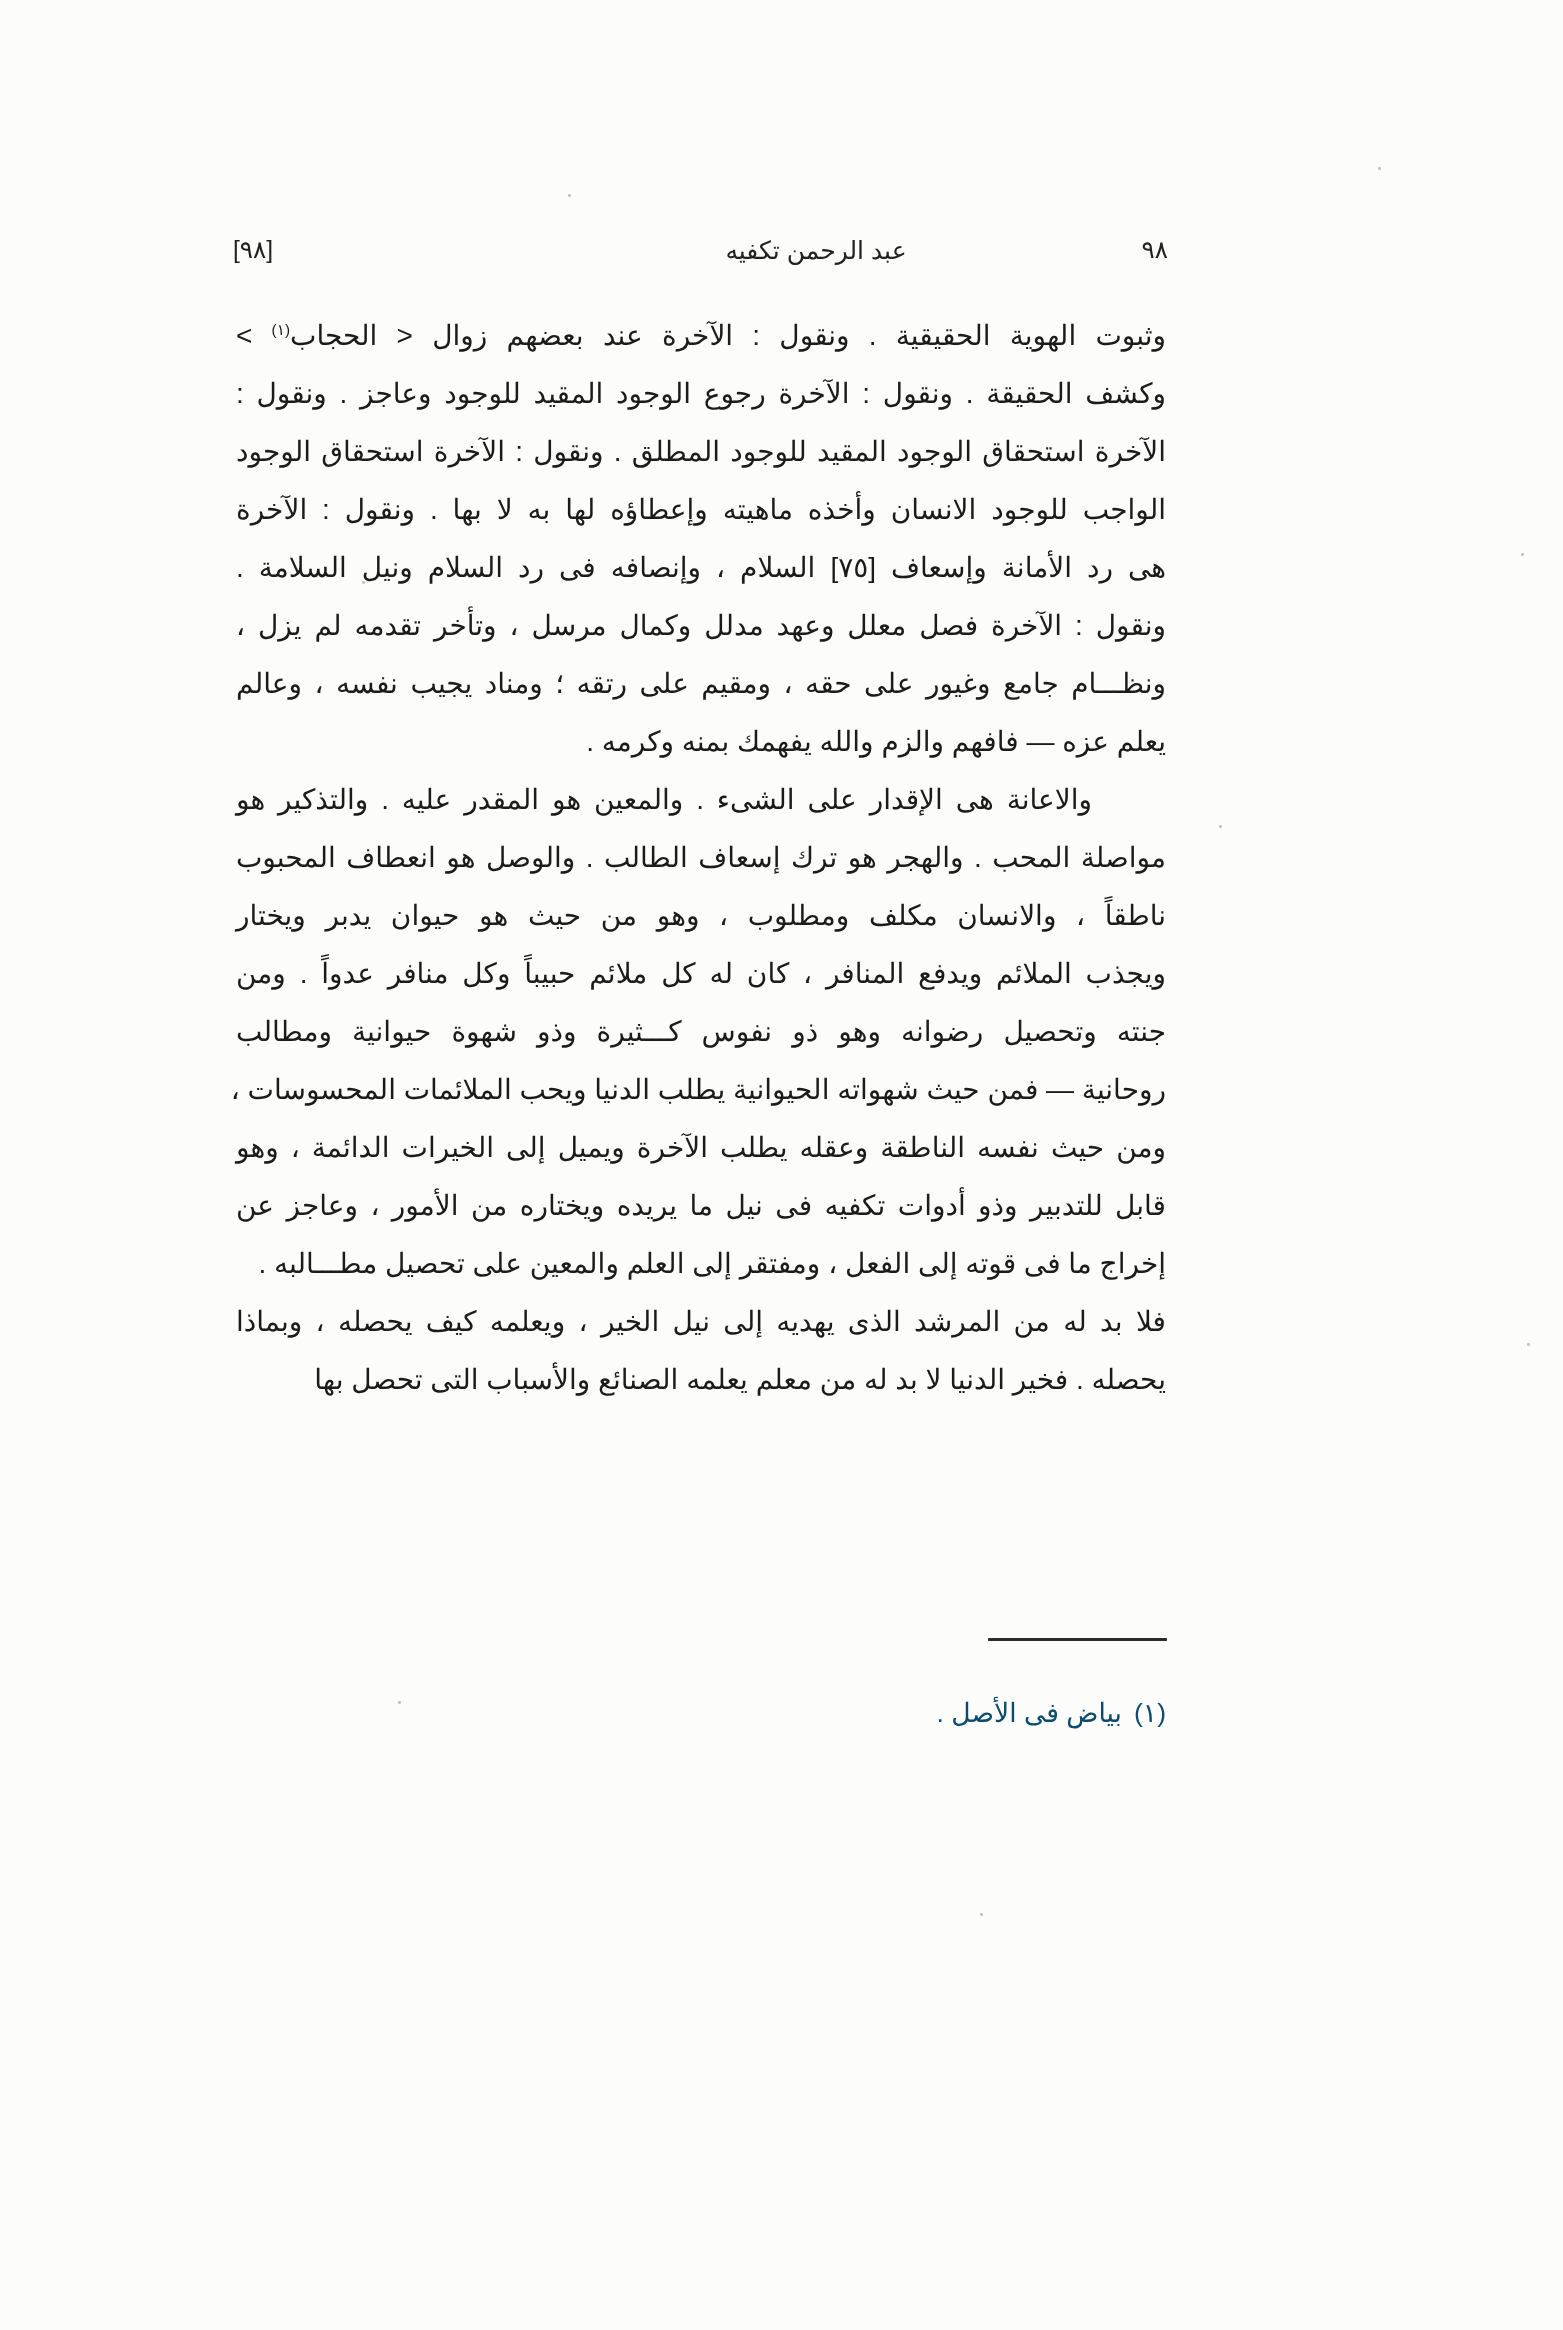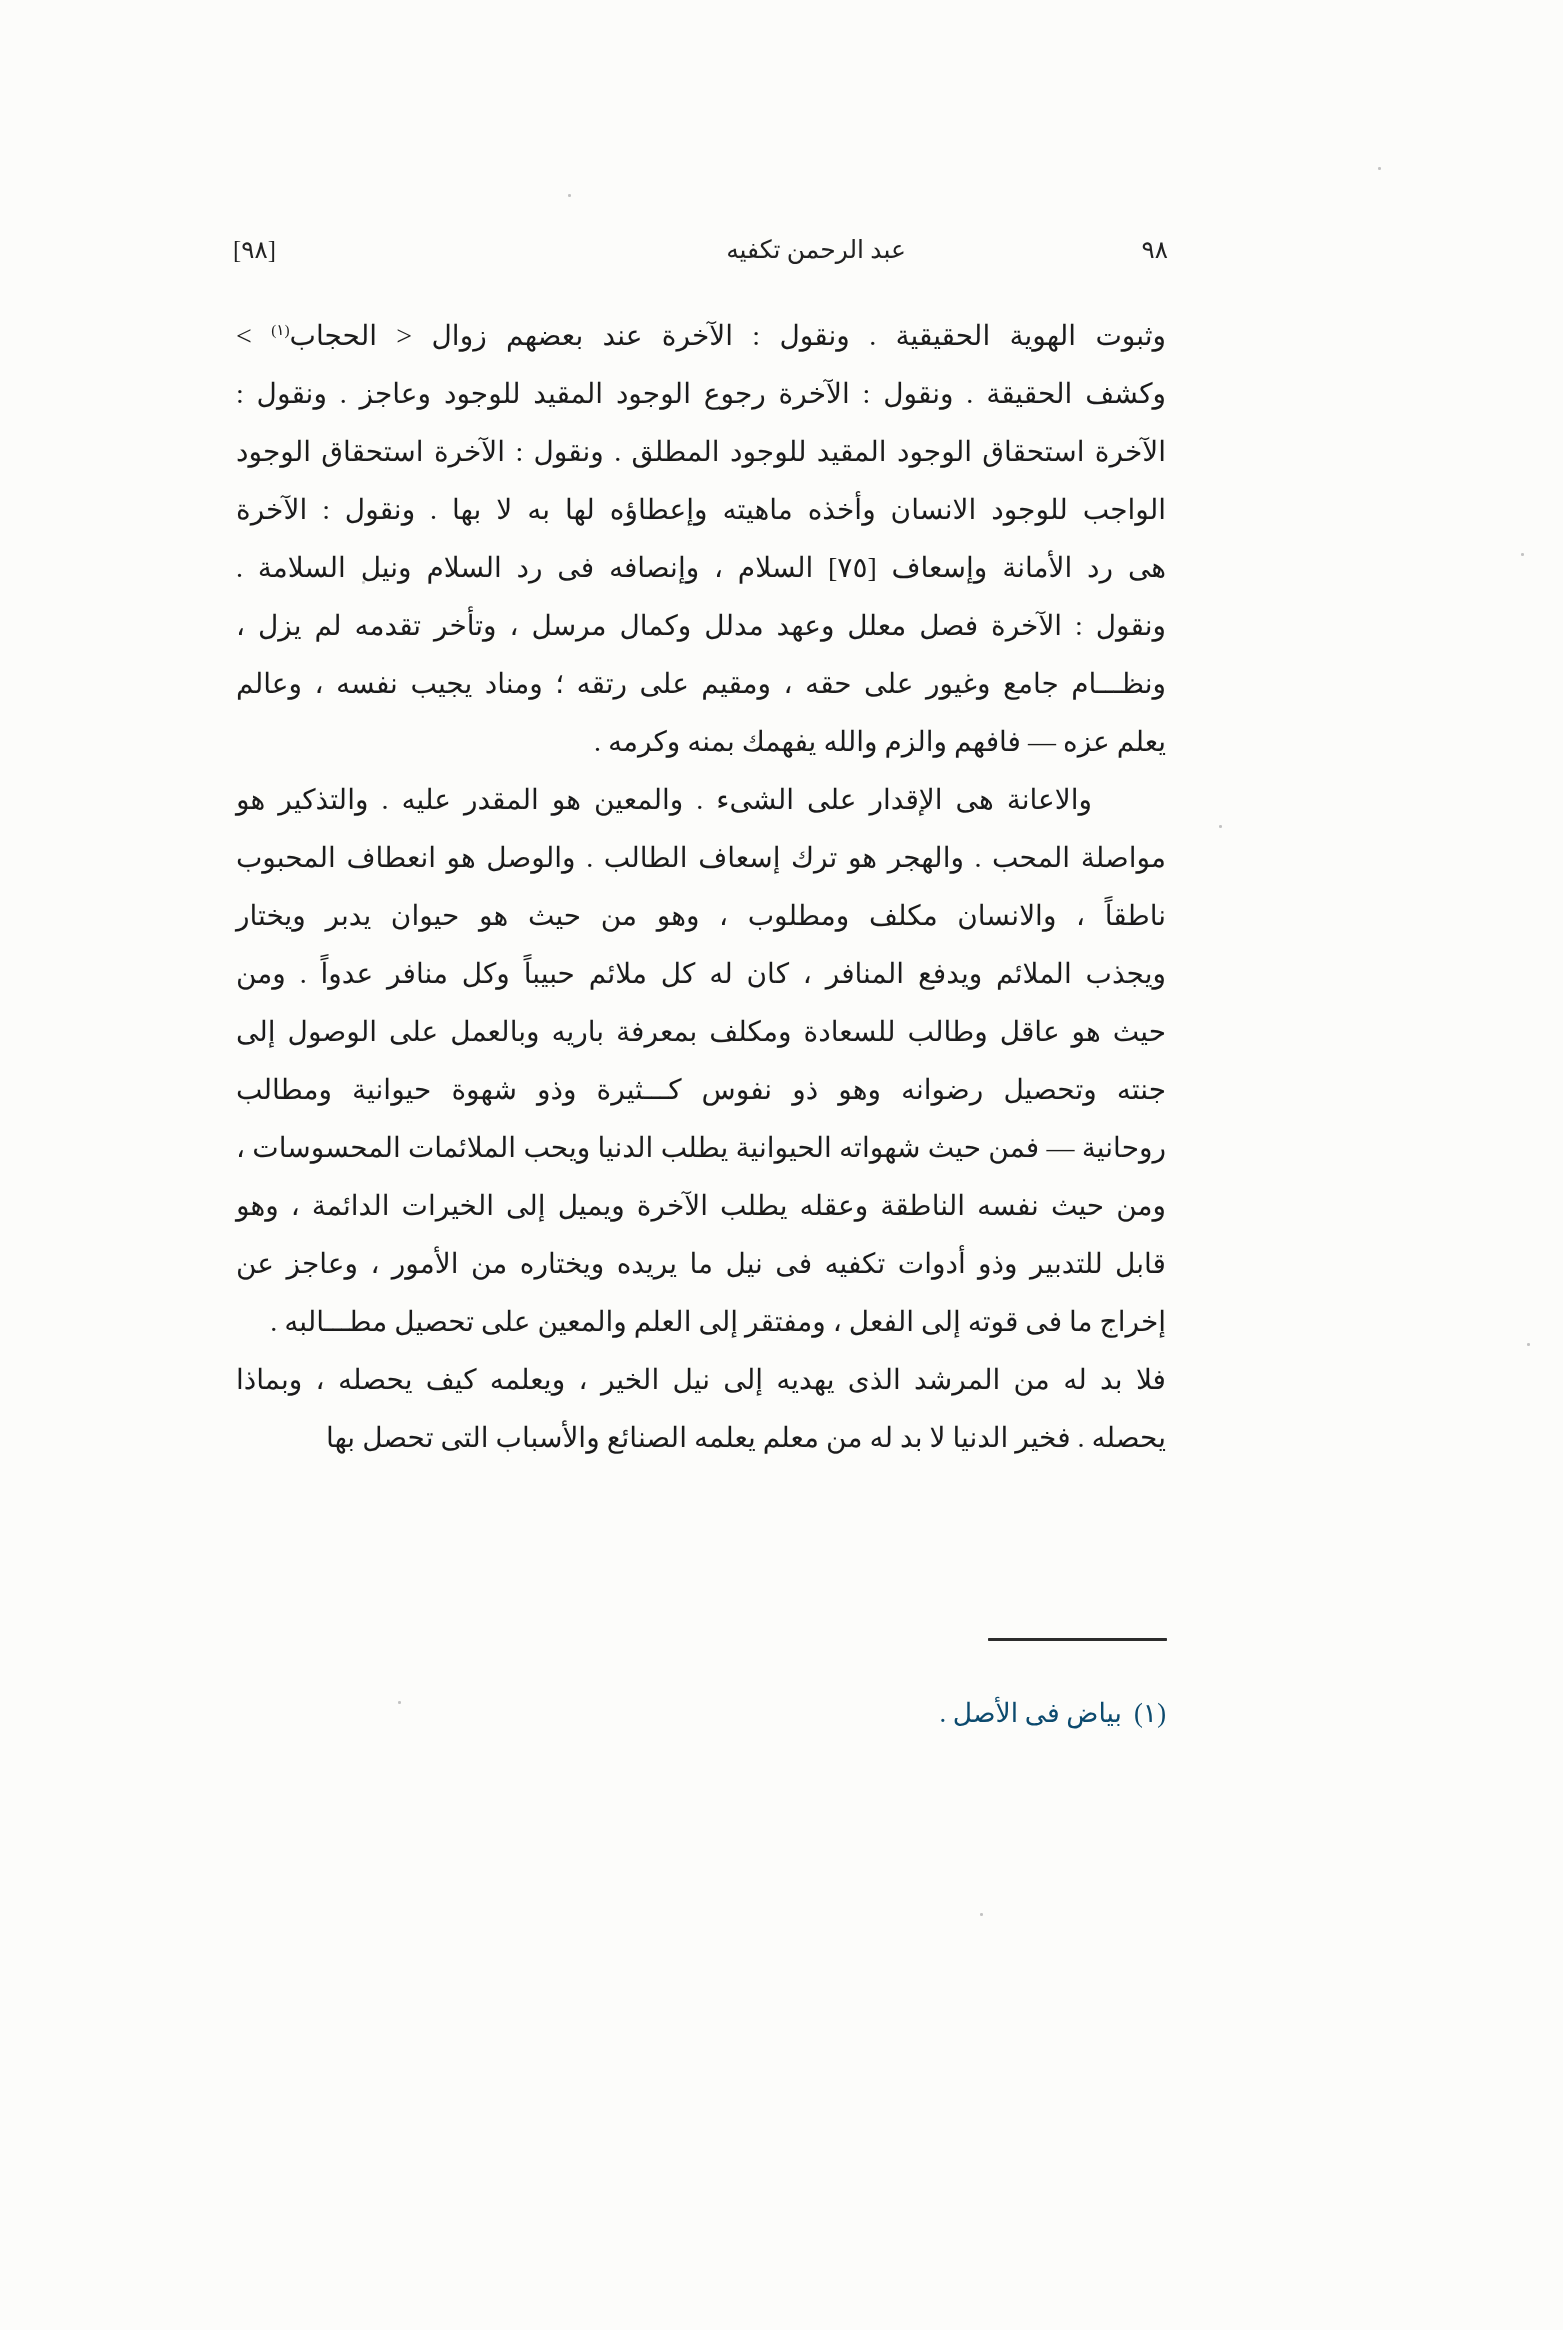--- a/index.html
+++ b/index.html
@@ -1,20 +1,20 @@
 <!DOCTYPE html>
 <html lang="ar" style="font-size:10.6px"><head>
 <meta charset="utf-8">
 <style>
   html,body{margin:0;padding:0;background:#e9e9e9;}
   .page{
     position:relative;
     width:1564px;height:2330px;
     background:#fcfcfa;
-    font-family:Liberation Serif, serif;
+    font-family:Liberation Sans, sans-serif;
     color:#1b1b1b;
     overflow:hidden;
   }
   
   .hdr-item{position:absolute;top:230px;font-size:24.6px;line-height:40px;color:#222;}
   .hdr-left{left:233px;}
   .hdr-title{left:683px;width:266px;text-align:center;font-size:25px;}
   .hdr-num{left:1102px;width:66px;text-align:right;}
   
   .body-text{
@@ -60,21 +60,20 @@
       <div class="body-line">الآخرة استحقاق الوجود المقيد للوجود المطلق . ونقول : الآخرة استحقاق الوجود</div>
       <div class="body-line">الواجب للوجود الانسان وأخذه ماهيته وإعطاؤه لها به لا بها . ونقول : الآخرة</div>
       <div class="body-line">هى رد الأمانة وإسعاف [٧٥] السلام ، وإنصافه فى رد السلام ونيل السلامة .</div>
       <div class="body-line">ونقول : الآخرة فصل معلل وعهد مدلل وكمال مرسل ، وتأخر تقدمه لم يزل ،</div>
       <div class="body-line">ونظـــام جامع وغيور على حقه ، ومقيم على رتقه ؛ ومناد يجيب نفسه ، وعالم</div>
       <div class="body-line end">يعلم عزه — فافهم والزم والله يفهمك بمنه وكرمه .</div>
       <div class="body-line indent">والاعانة هى الإقدار على الشىء . والمعين هو المقدر عليه . والتذكير هو</div>
       <div class="body-line">مواصلة المحب . والهجر هو ترك إسعاف الطالب . والوصل هو انعطاف المحبوب</div>
       <div class="body-line">ناطقاً ، والانسان مكلف ومطلوب ، وهو من حيث هو حيوان يدبر ويختار</div>
       <div class="body-line">ويجذب الملائم ويدفع المنافر ، كان له كل ملائم حبيباً وكل منافر عدواً . ومن</div>
-      <div class="body-line">حيث هو عاقل وطالب للسعادة ومكلف بمعرفة باريه وبالعمل على الوصول إلى</div>
       <div class="body-line">جنته وتحصيل رضوانه وهو ذو نفوس كـــثيرة وذو شهوة حيوانية ومطالب</div>
       <div class="body-line">روحانية — فمن حيث شهواته الحيوانية يطلب الدنيا ويحب الملائمات المحسوسات ،</div>
       <div class="body-line">ومن حيث نفسه الناطقة وعقله يطلب الآخرة ويميل إلى الخيرات الدائمة ، وهو</div>
       <div class="body-line">قابل للتدبير وذو أدوات تكفيه فى نيل ما يريده ويختاره من الأمور ، وعاجز عن</div>
       <div class="body-line end">إخراج ما فى قوته إلى الفعل ، ومفتقر إلى العلم والمعين على تحصيل مطـــالبه .</div>
       <div class="body-line">فلا بد له من المرشد الذى يهديه إلى نيل الخير ، ويعلمه كيف يحصله ، وبماذا</div>
       <div class="body-line end">يحصله . فخير الدنيا لا بد له من معلم يعلمه الصنائع والأسباب التى تحصل بها</div>
     </div>
 
   <div class="footnote-rule"></div>

